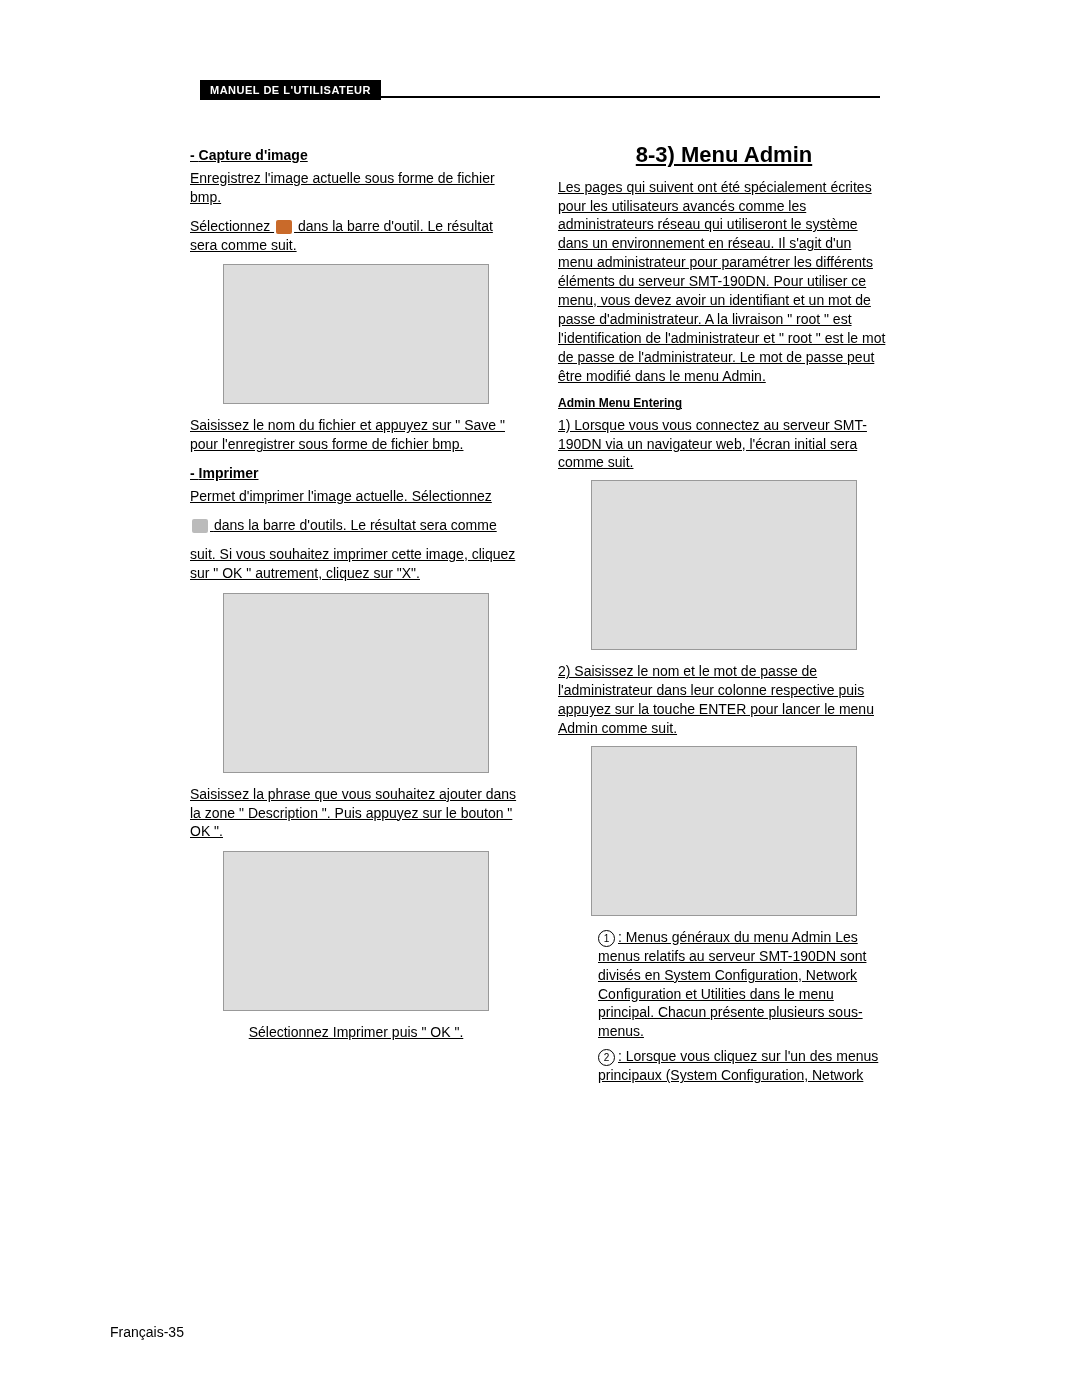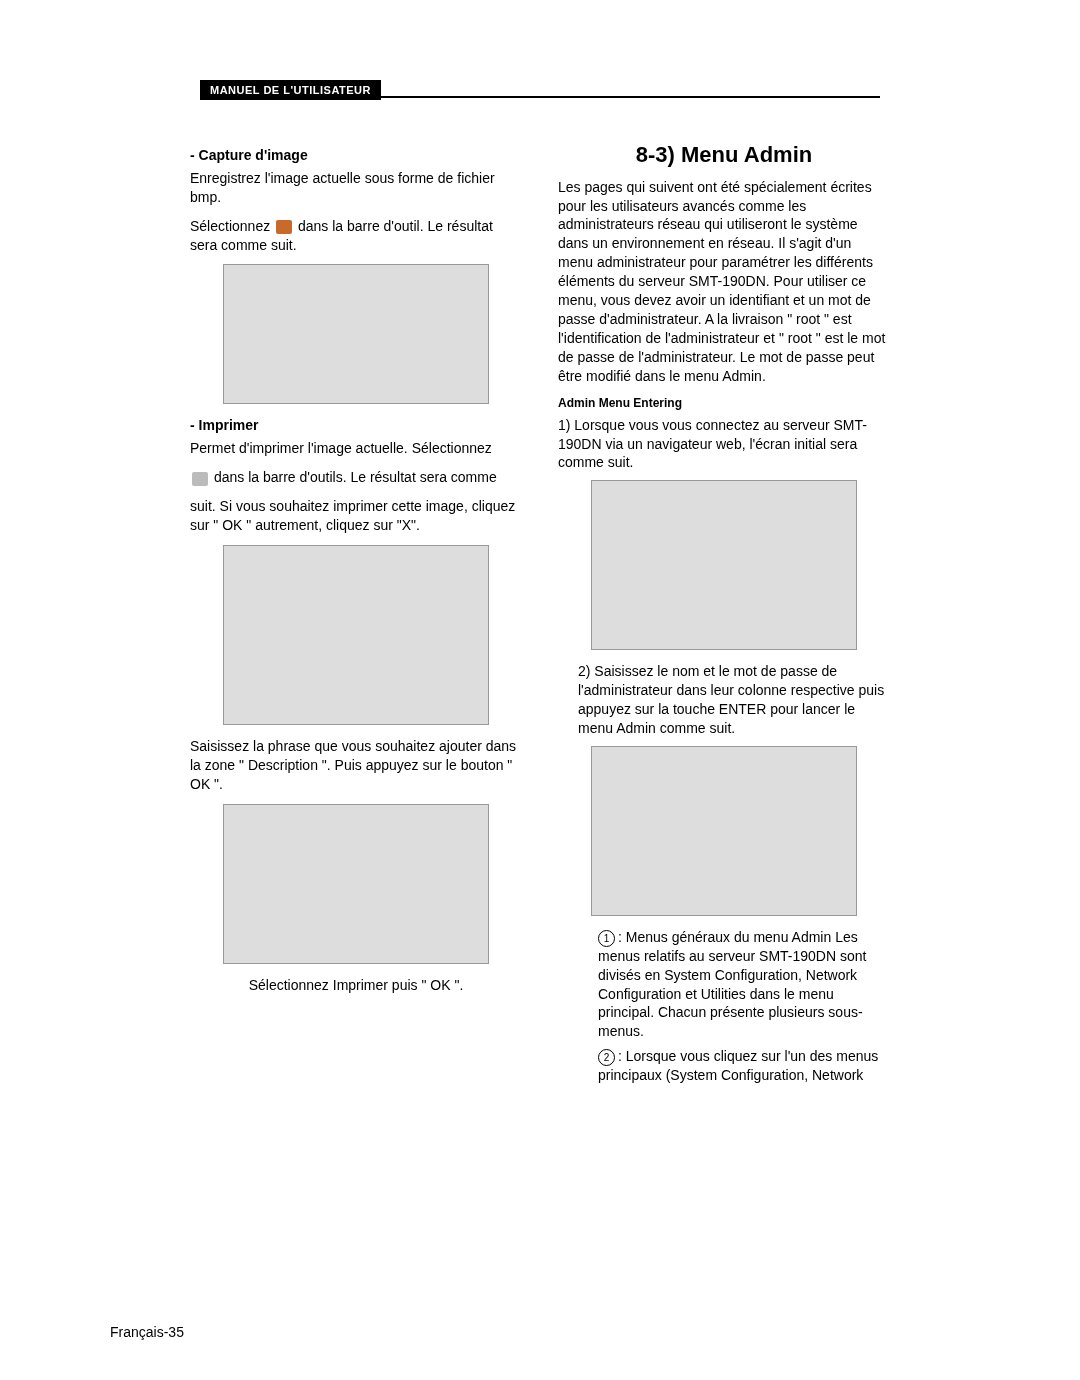--- a/index.html
+++ b/index.html
@@ -32,20 +32,21 @@
     position: absolute;
     top: 96px;
     left: 90px;
     right: 90px;
     border-top: 2px solid #000;
   }
   .columns {
     display: flex;
     gap: 36px;
     margin-top: 70px;
+    text-decoration: underline;
   }
   .col {
     flex: 1;
     font-size: 14px;
     line-height: 1.35;
   }
   .h-section {
     font-size: 22px;
     font-weight: bold;
     margin: 0 0 8px 0;
@@ -142,20 +143,21 @@
       <div class="h-dash">Capture d'image</div>
       <p>Enregistrez l'image actuelle sous forme de fichier bmp.</p>
       <p>
         <span>Sélectionnez </span>
         <span class="icon-inline"></span>
         <span> dans la barre d'outil. Le résultat sera comme suit.</span>
       </p>
 
       <div class="img-placeholder img-a"></div>
 
+      <p>Saisissez le nom du fichier et appuyez sur " Save " pour l'enregistrer sous forme de fichier bmp.</p>
 
       <div class="h-dash">Imprimer</div>
       <p>Permet d'imprimer l'image actuelle. Sélectionnez</p>
       <p>
         <span class="icon-print"></span>
         <span> dans la barre d'outils. Le résultat sera comme</span>
       </p>
       <p>suit. Si vous souhaitez imprimer cette image, cliquez sur " OK " autrement, cliquez sur "X".</p>
 
       <div class="img-placeholder img-b"></div>
@@ -175,21 +177,21 @@
 
       <div class="h-sub">Admin Menu Entering</div>
 
       <div class="numlist">
         <div>1) Lorsque vous vous connectez au serveur SMT-190DN via un navigateur web, l'écran initial sera comme suit.</div>
       </div>
 
       <div class="img-placeholder img-d"></div>
 
       <div class="numlist">
-        <div class="indent" style="padding-left:0;margin-left:20px;">
+        <div class="indent" style="padding-left:0;">
           <span>2)  Saisissez le nom et le mot de passe de l'administrateur dans leur colonne respective puis appuyez sur la touche ENTER pour lancer le menu Admin comme suit.</span>
         </div>
       </div>
 
       <div class="img-placeholder img-e"></div>
 
       <div class="numlist">
         <div class="indent2">
           <span class="circnum">1</span><span>: Menus généraux du menu Admin Les menus relatifs au serveur SMT-190DN sont divisés en System Configuration, Network Configuration et Utilities dans le menu principal. Chacun présente plusieurs sous-menus.</span>
         </div>

